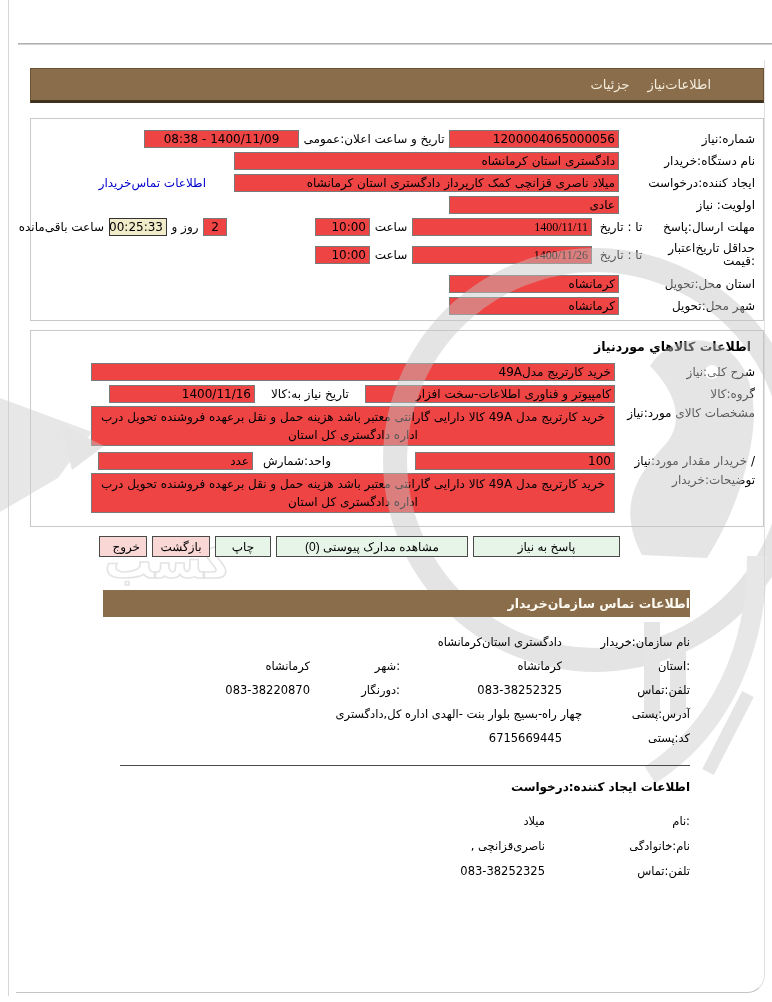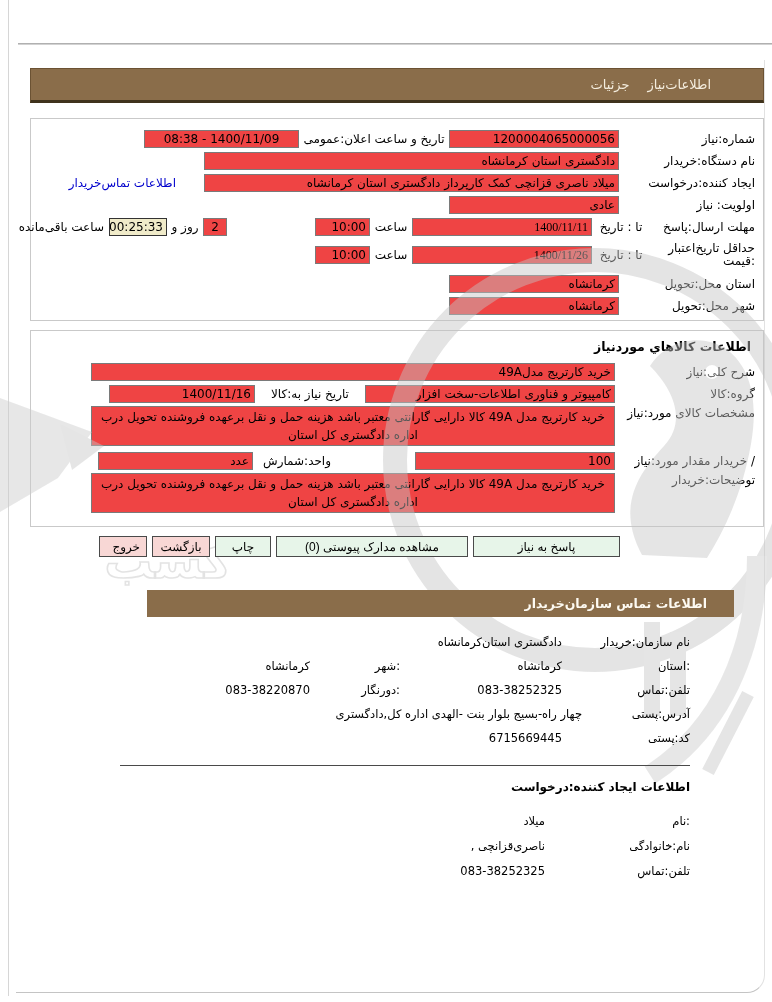--- a/index.html
+++ b/index.html
@@ -34,42 +34,42 @@
   .lbl2l{line-height:13px;white-space:normal;font-size:12px;}
   .box{flex:none;box-sizing:border-box;border:1px solid #7a7a7a;background:#ef4444;
     height:18px;line-height:16px;padding:0 3px;overflow:hidden;white-space:nowrap;
     position:relative;z-index:3;}
   .box.multi{height:40px;line-height:18px;white-space:normal;text-align:center;padding-top:1px;}
   .num{direction:ltr;unicode-bidi:isolate;}
   .b{font-weight:normal;}
   
   .w-lbl{width:136px;} .w-lbl2{width:105px;}
   .w-box{width:170px;} .w-anl{width:150px;text-align:center;} .w-box2{width:155px;text-align:center;}
-  .w-wide{width:415px;} .w-date{width:180px;font-family:Liberation Serif, serif;} .w-until{width:58px;text-align:center;}
+  .w-wide{width:385px;} .w-date{width:180px;font-family:Liberation Serif, serif;} .w-until{width:58px;text-align:center;}
   .w-hr{width:42px;text-align:center;} .w-time{width:55px;}
   .w-day{width:24px;margin-right:88px;text-align:center;} .w-rz{width:36px;text-align:center;}
   .w-cd{width:58px;text-align:center;background:#f0ebc9;border:1px solid #333;}
   .w-rem{margin-right:5px;}
   .link{color:#0000cc;margin-right:28px;cursor:pointer;white-space:nowrap;}
   
   .sec2 h3{margin:2px 4px 8px 0;font-size:12.5px;font-weight:bold;}
   .w-lblB{width:140px;} .w-big{width:524px;} .w-grp{width:250px;}
   .w-ndl{width:110px;text-align:center;} .w-nd{width:146px;}
   .w-qty{width:200px;} .w-unitl{width:88px;margin-right:74px;text-align:center;} .w-unit{width:155px;}
   
   .btnrow{position:absolute;top:536px;left:30px;width:734px;box-sizing:border-box;
     direction:rtl;display:flex;gap:5px;padding-right:144px;z-index:3;}
   .btn{box-sizing:border-box;border:1px solid #4a4a4a;height:21px;line-height:19px;
     text-align:center;font-size:12px;cursor:pointer;position:relative;z-index:3;}
   .btn.green{background:#e7f5e9;} .btn.pink{background:#f8d7d5;}
   .bw1{width:147px;} .bw2{width:192px;} .bw3{width:56px;} .bw4{width:58px;} .bw5{width:48px;text-align:right;}
   
   .bar2{position:absolute;left:103px;top:590px;width:587px;height:27px;box-sizing:border-box;
     background:#8a6d4a;color:#fdfaf2;direction:rtl;display:flex;align-items:center;
-    padding-right:27px;font-weight:bold;font-size:12.5px;z-index:3;margin-left:44px;}
+    padding-right:0;font-weight:bold;font-size:12.5px;z-index:3;}
   
   .contact{position:absolute;left:103px;top:635px;width:587px;direction:rtl;z-index:3;font-size:11.5px;}
   .crow{display:grid;grid-template-columns:100px 190px 78px 160px;align-items:center;margin-bottom:10px;}
   .crow .val{padding-right:28px;}
   .crow .val2{padding-right:12px;}
   .crow .valwide{grid-column:2 / 5;padding-right:8px;}
   .divider{position:absolute;left:120px;top:765px;width:570px;border-top:1px solid #4a4a4a;z-index:3;}
   .creator{position:absolute;left:103px;top:780px;width:587px;direction:rtl;z-index:3;font-size:11.5px;}
   .creator .hd{font-weight:bold;font-size:12px;margin-bottom:20px;}
   .krow{display:grid;grid-template-columns:100px 190px;align-items:center;margin-bottom:11px;}

